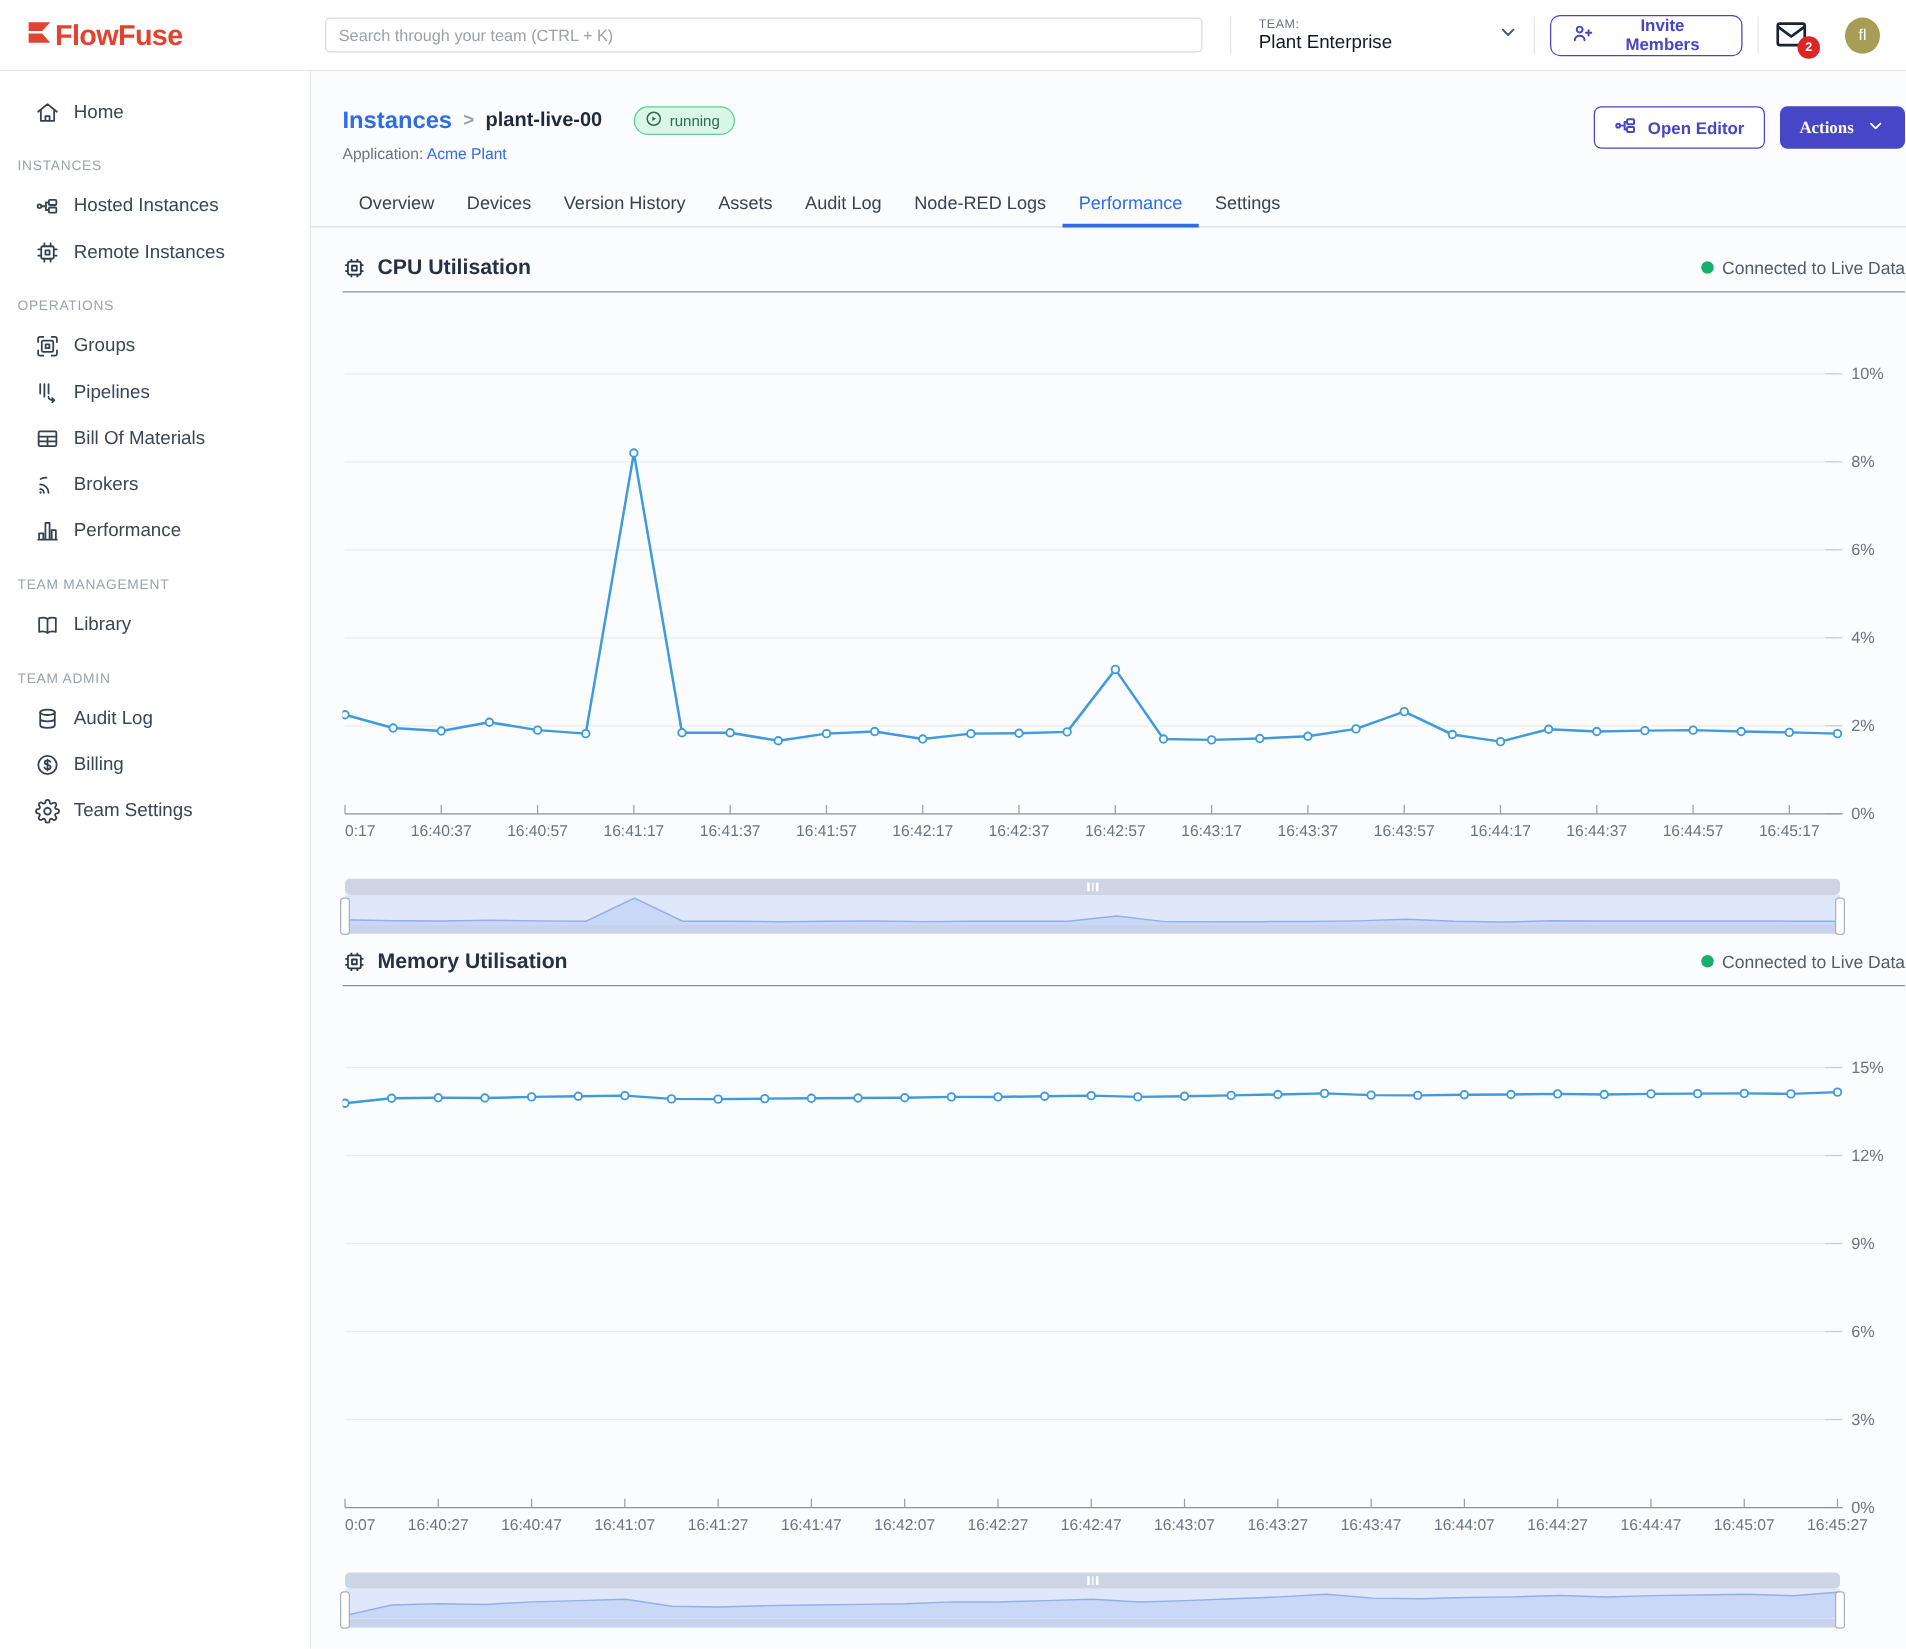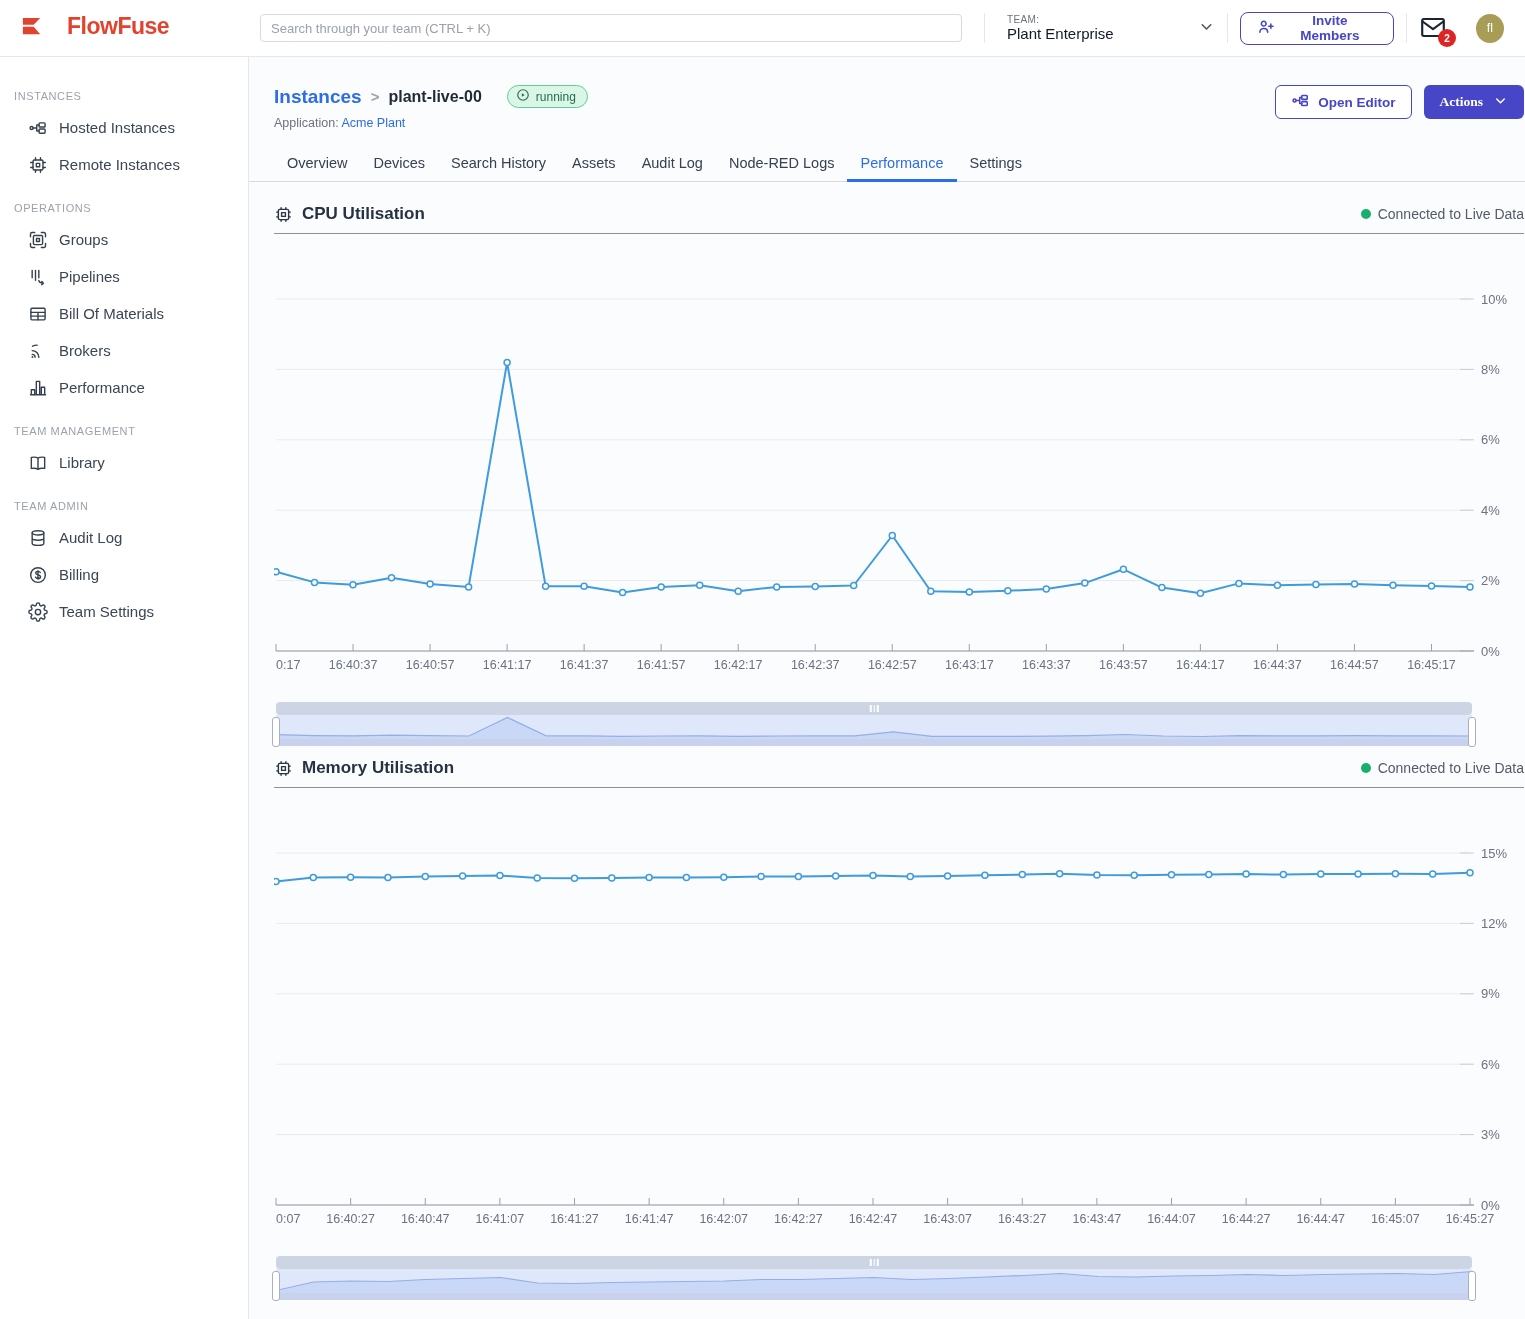--- a/index.html
+++ b/index.html
@@ -8,21 +8,21 @@
     --border:#e5e7eb; --brand:#e2432f;
   }
   *{box-sizing:border-box;}
   html,body{margin:0;padding:0;}
   body{
     width:1525px;height:1319px;overflow:hidden;background:#fff;
     font-family:"Liberation Sans",sans-serif;color:var(--ink);
   }
   
   header{height:57px;display:flex;align-items:center;border-bottom:1px solid var(--border);background:#fff;}
-  .logo{width:249px;flex:0 0 249px;display:flex;align-items:flex-start;gap:23px;padding-left:18px;cursor:pointer;}
+  .logo{width:249px;flex:0 0 249px;display:flex;align-items:center;gap:0;padding-left:18px;cursor:pointer;}
   .logo-text{font-size:23px;font-weight:700;color:var(--brand);letter-spacing:-.5px;}
   .search{flex:0 0 702px;height:28px;border:1px solid #d7dade;border-radius:4px;padding:0 10px;
     font-family:"Liberation Sans",sans-serif;font-size:13px;color:#374151;margin-left:11px;background:#fff;}
   .search::placeholder{color:#9aa1ab;}
   .hd-right{display:flex;align-items:center;margin-left:10px;flex:1;padding-right:21px;}
   .vdiv{width:1px;height:30px;background:var(--border);margin:0 12px;}
   .team{display:flex;align-items:center;gap:8px;cursor:pointer;min-width:218px;justify-content:space-between;padding-left:10px;}
   .team-label{font-size:10px;color:var(--muted);letter-spacing:.4px;}
   .team-name{font-size:15px;color:#111827;}
   .invite{display:flex;align-items:center;gap:8px;height:33px;padding:0 16px;background:#fff;
@@ -130,20 +130,28 @@
           </svg>
       </span>
       <span class="mail-badge">2</span>
     </div>
     <div class="avatar">fl</div>
   </div>
 </header>
 
 <div class="shell">
   <nav class="sidebar" id="sidebar">
+      <div class="side-item">
+        <span class="ic">
+          <svg width="20" height="20" viewBox="0 0 24 24" fill="none" stroke="currentColor" stroke-width="1.7" stroke-linecap="round" stroke-linejoin="round">
+            <path d="M3 11.3L12 4l9 7.3M5.6 9.6V20h12.8V9.6M10 20v-4.6h4V20"></path>
+          </svg>
+        </span>
+        <span>Home</span>
+      </div>
       <div class="section-label">INSTANCES</div>
       <div class="side-item">
         <span class="ic">
           <svg width="20" height="20" viewBox="0 0 24 24" fill="none" stroke="currentColor" stroke-width="1.7" stroke-linecap="round" stroke-linejoin="round">
             <circle cx="4.3" cy="12" r="1.8"></circle>
             <path d="M6.2 12h4.3M10.5 12V8.4h2.6M10.5 12v3.6h2.6"></path>
             <rect x="13.3" y="5.8" width="7.2" height="5" rx="1"></rect>
             <rect x="13.3" y="13.2" width="7.2" height="5" rx="1"></rect>
           </svg>
         </span>
@@ -286,21 +294,21 @@
                 <path d="M6 9.5l6 6 6-6"></path>
               </svg>
           </span>
         </button>
       </div>
     </div>
 
     <div class="tabs" id="tabs">
         <div class="tab">Overview</div>
         <div class="tab">Devices</div>
-        <div class="tab">Search History</div>
+        <div class="tab">Version History</div>
         <div class="tab">Assets</div>
         <div class="tab">Audit Log</div>
         <div class="tab">Node-RED Logs</div>
         <div class="tab active">Performance</div>
         <div class="tab">Settings</div>
       </div>
 
     <section>
       <div class="sec-head">
         <span class="ic">

